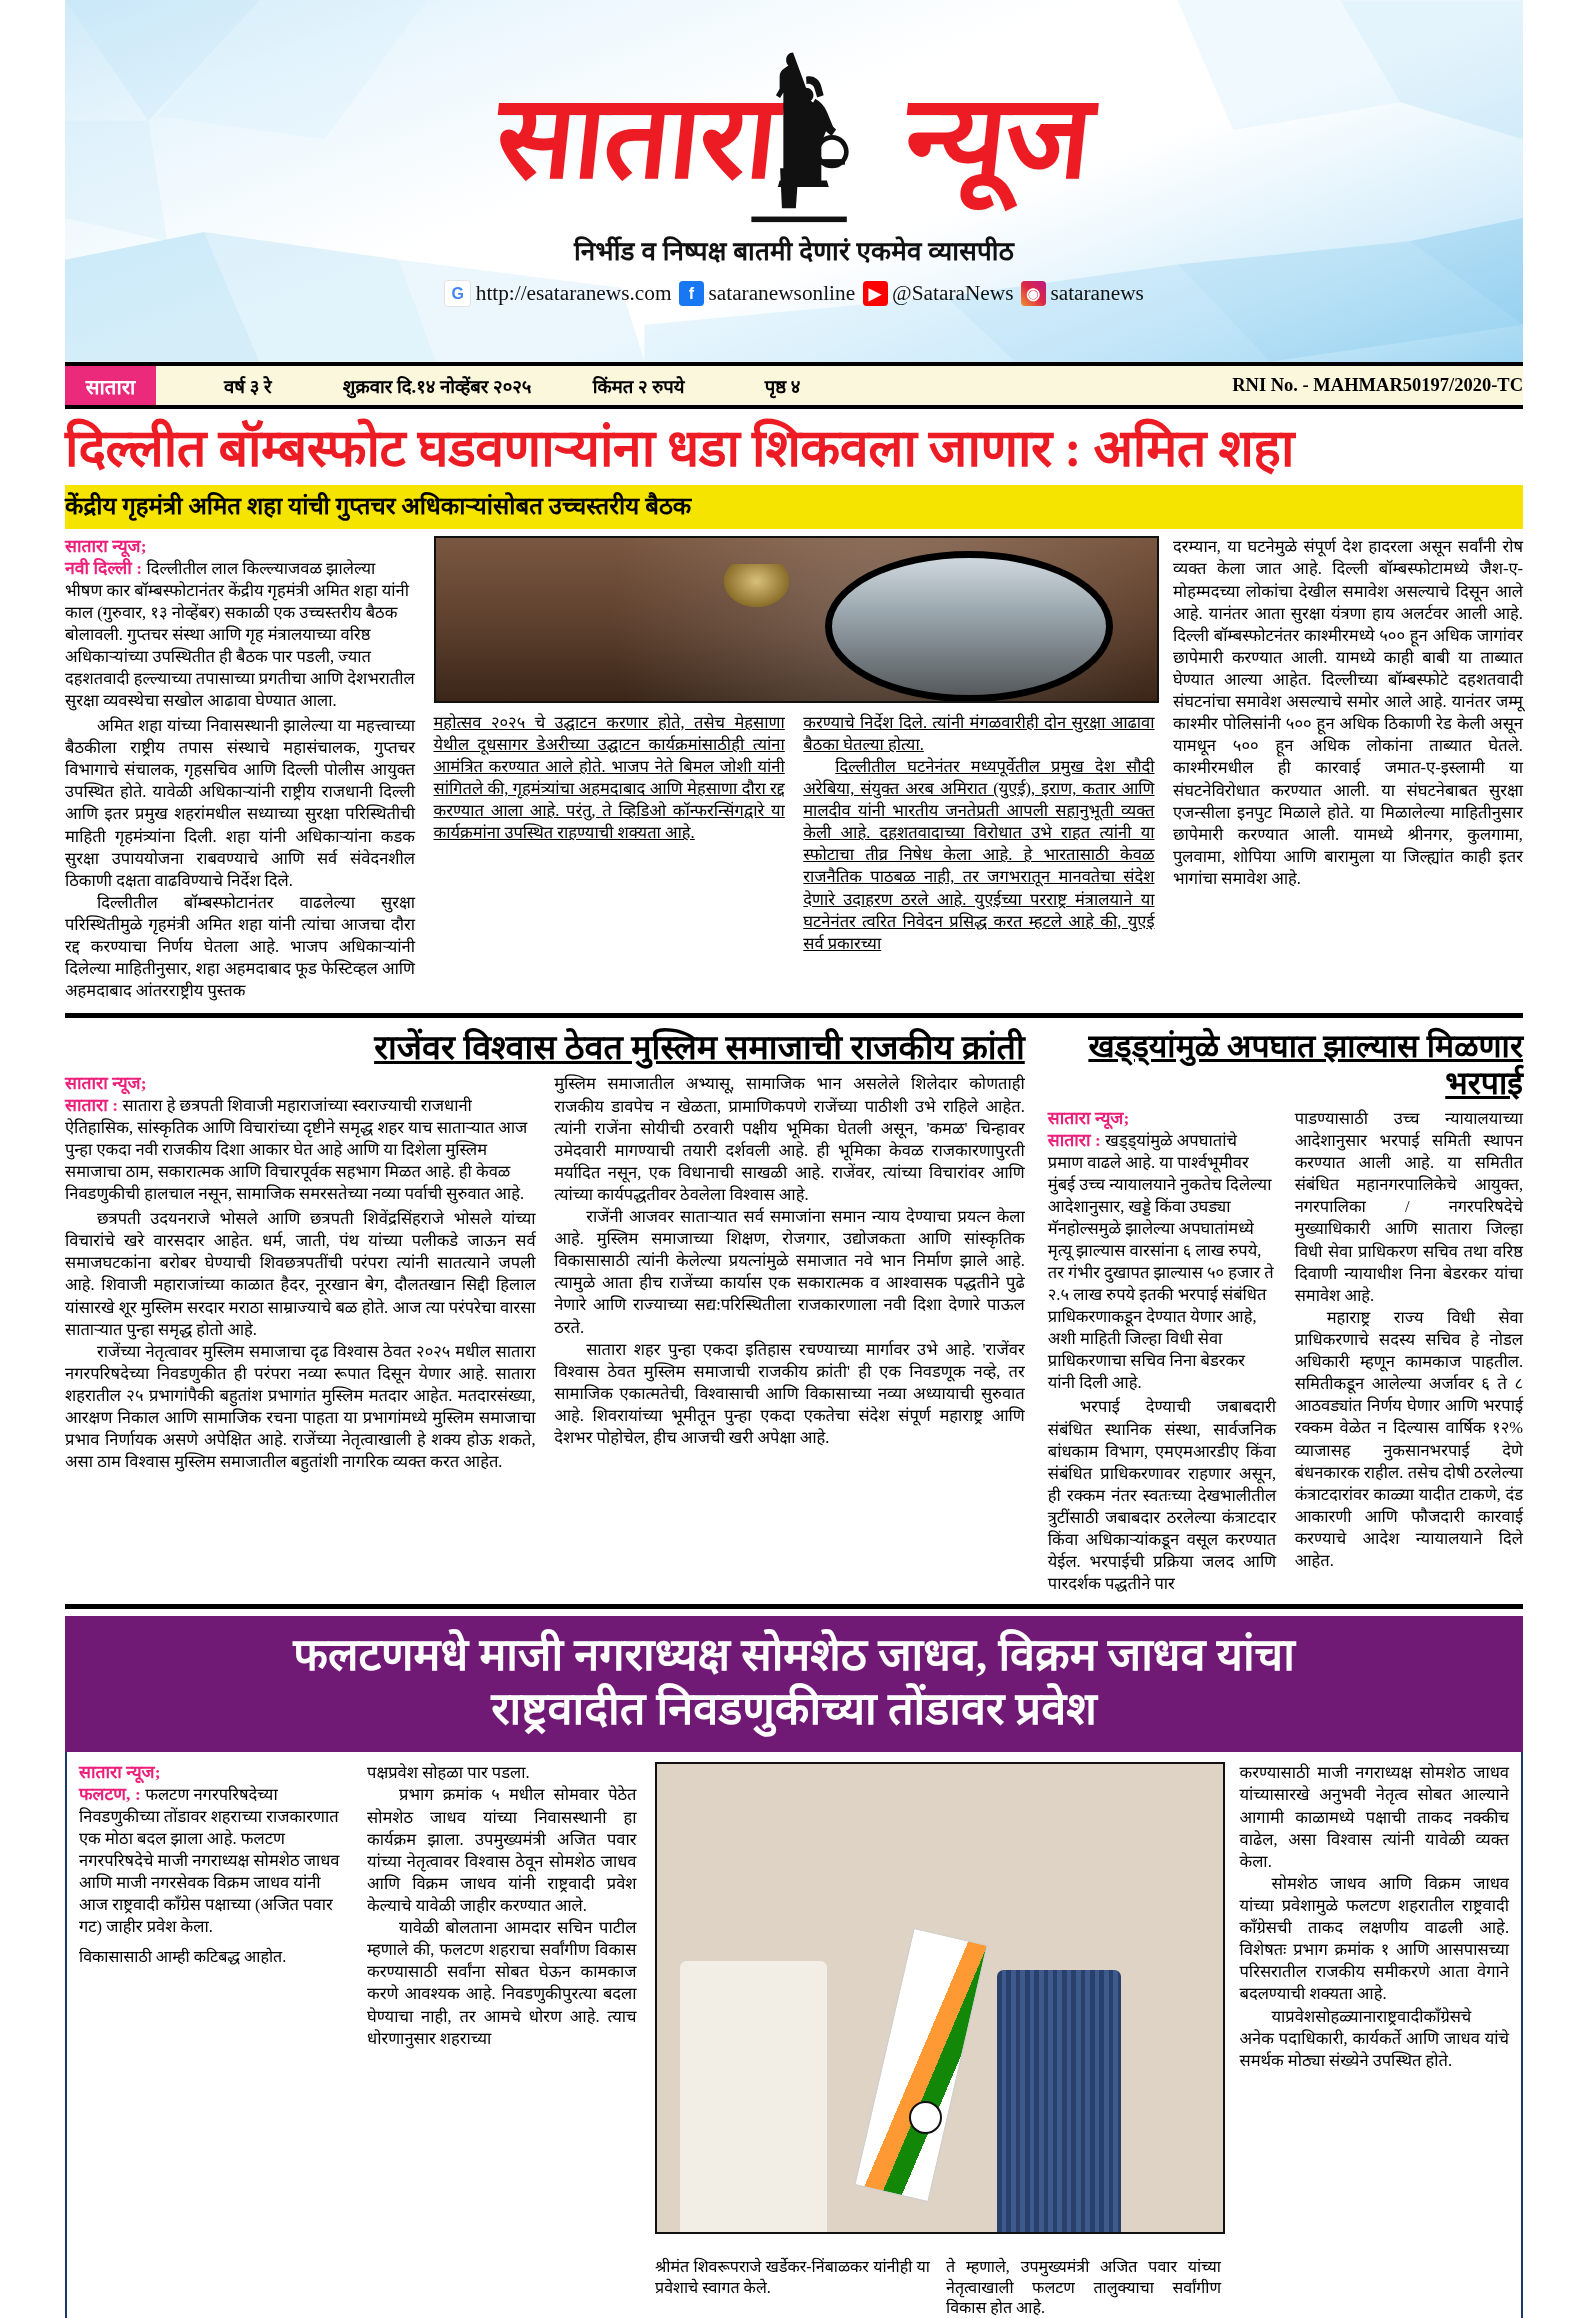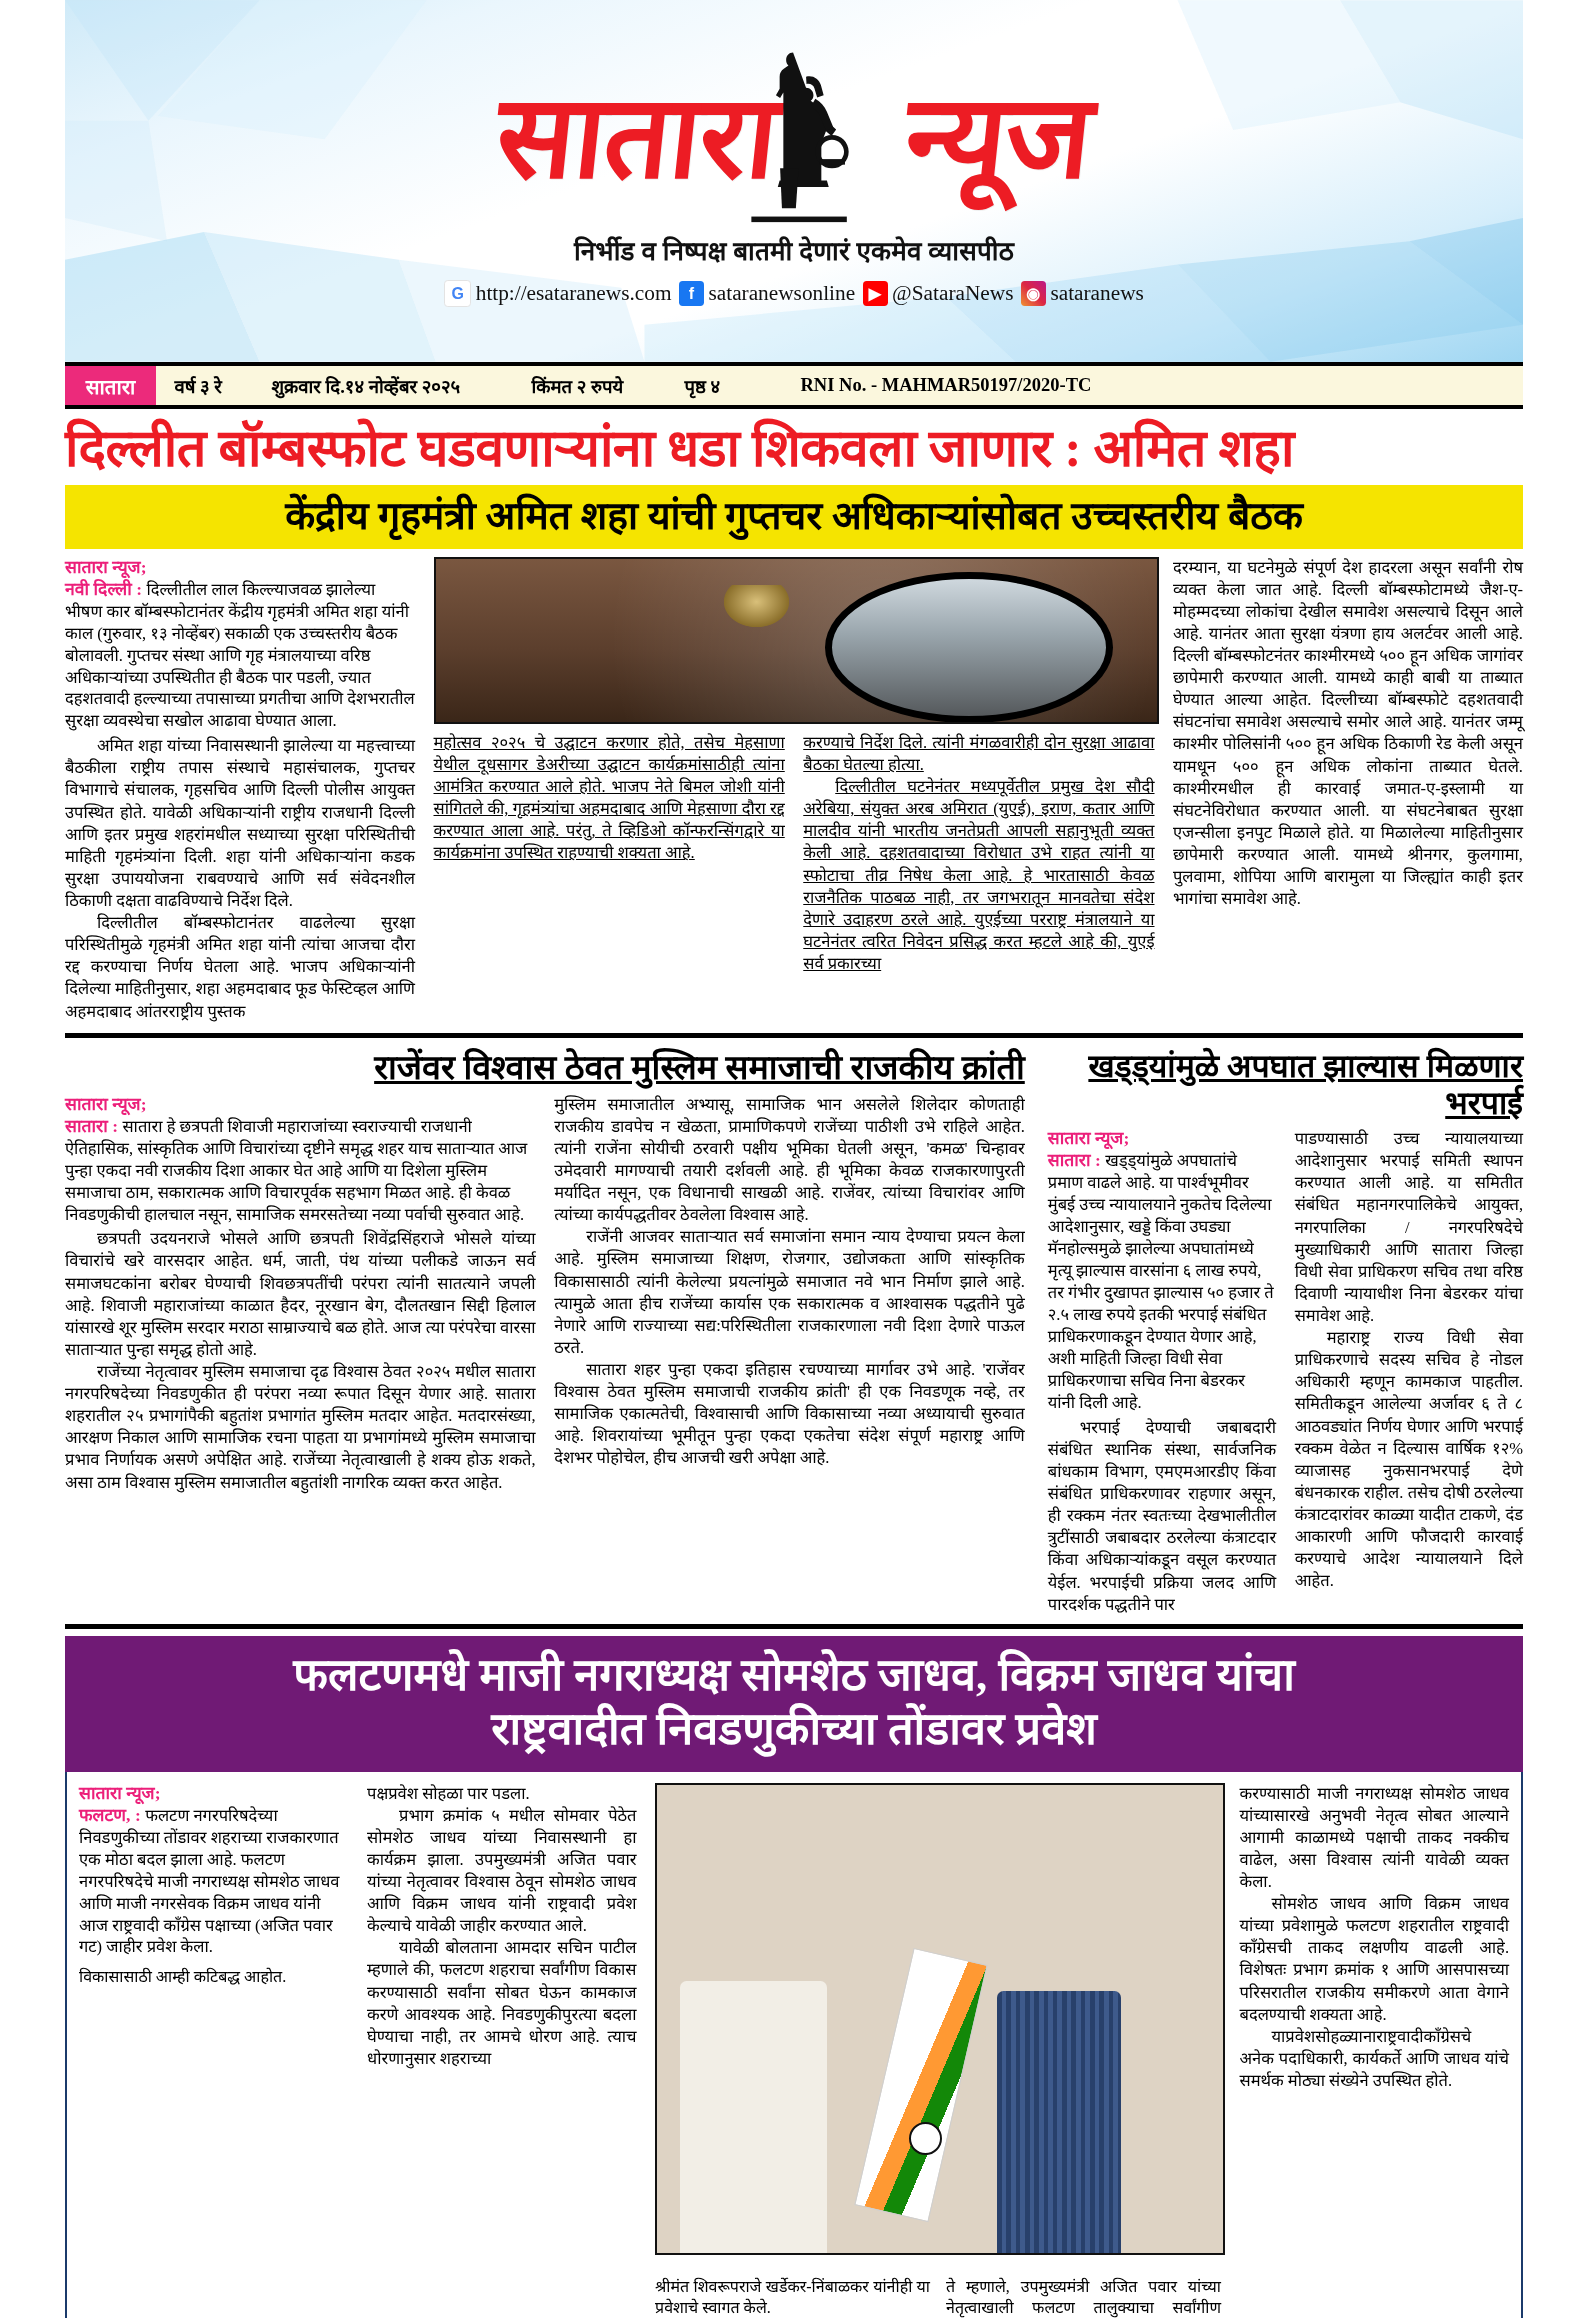--- a/index.html
+++ b/index.html
@@ -63,36 +63,36 @@
   .infobar-wrap{margin:0 65px;display:flex;align-items:stretch;height:43px;border-bottom:4.6px solid #000;}
   .infobar-city{
     width:91px;background:#ec2a7b;color:#fff;display:flex;align-items:center;justify-content:center;
     font-size:20.4px;font-weight:bold;border-top:4.6px solid #000;
   }
   .infobar{
     flex:1;background:#fbf7dd;display:flex;align-items:center;gap:0;
     font-size:18.5px;font-weight:bold;font-family:"Liberation Serif",serif;
     border-top:4.6px solid #000;padding-left:18.5px;
   }
-  .infobar span{display:inline-block;}
+  .infobar span{display:inline-block;text-align:right;}
   .ib-year{width:97px;}
   .ib-date{width:260px;}
   .ib-price{width:153px;}
   .ib-page{width:116px;}
   .ib-rni{flex:1;}
 
   
   .lead-head{
     margin:12px 65px 0;text-align:left;
     color:#ed1c24;font-weight:bold;font-size:52px;line-height:1.08;
     font-family:"Liberation Serif",serif;letter-spacing:-0.5px;
   }
   .lead-sub{
-    margin:8.3px 65px 0;background:#f5e400;text-align:center;
-    font-weight:bold;font-size:39px;line-height:1.35;padding:4.6px 0 6.5px;color:#000;
+    margin:8.3px 65px 0;background:#f5e400;
+    font-weight:bold;font-size:24px;line-height:1.35;padding:4.6px 0 6.5px;color:#000;
   }
 
   
   .story{margin:0 65px;}
   .cols{display:flex;gap:18.5px;}
   .col{flex:1;}
   .col.w2{flex:2.06;text-decoration:underline;}
   .byline{color:#ec1f7a;font-weight:bold;font-size:17.6px;line-height:1.25;}
   .byline .place{display:inline;}
   p.body{

